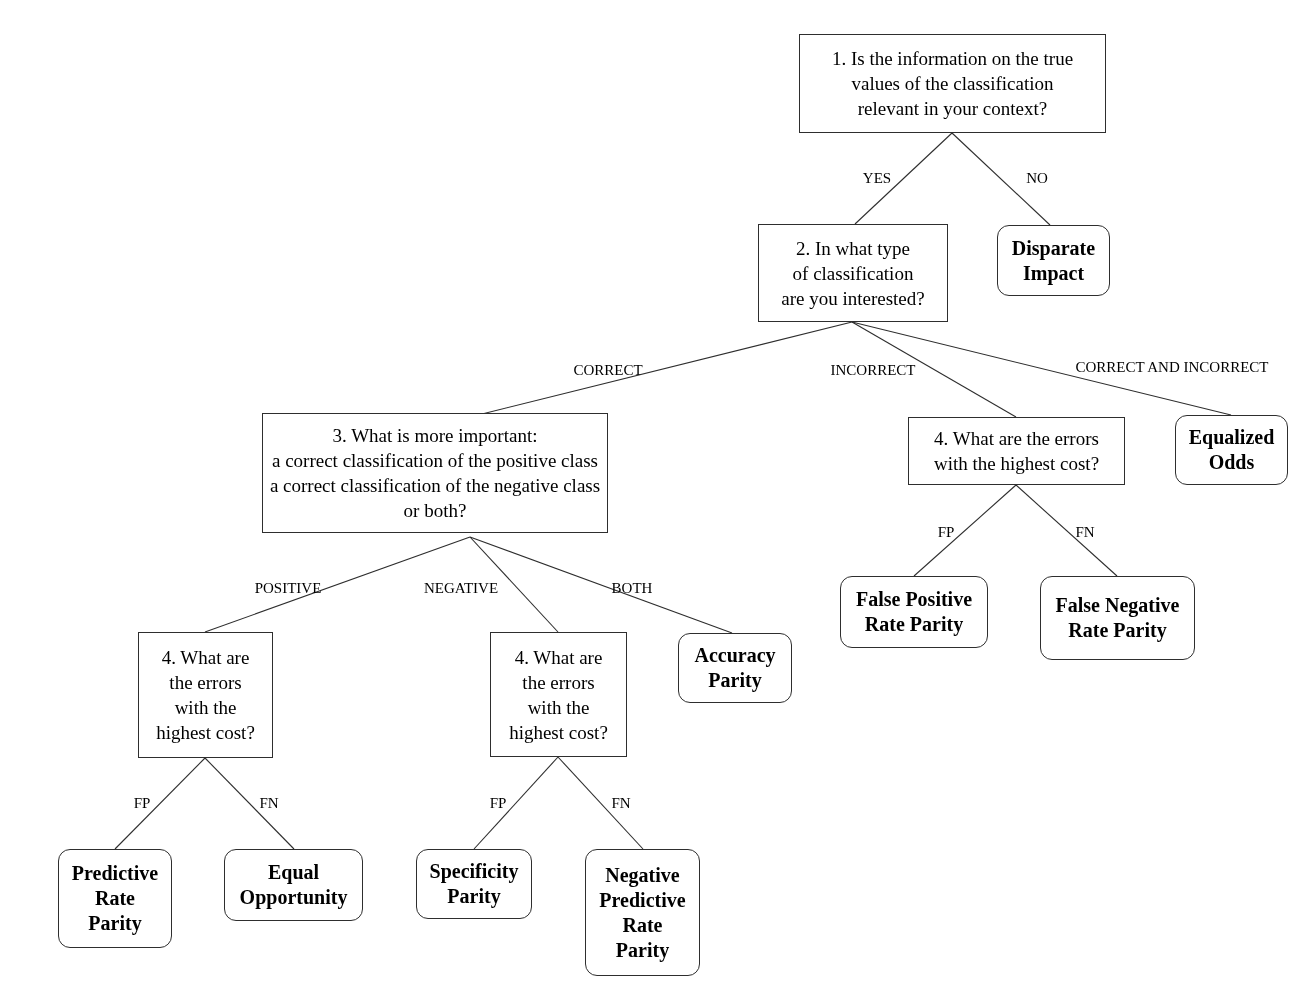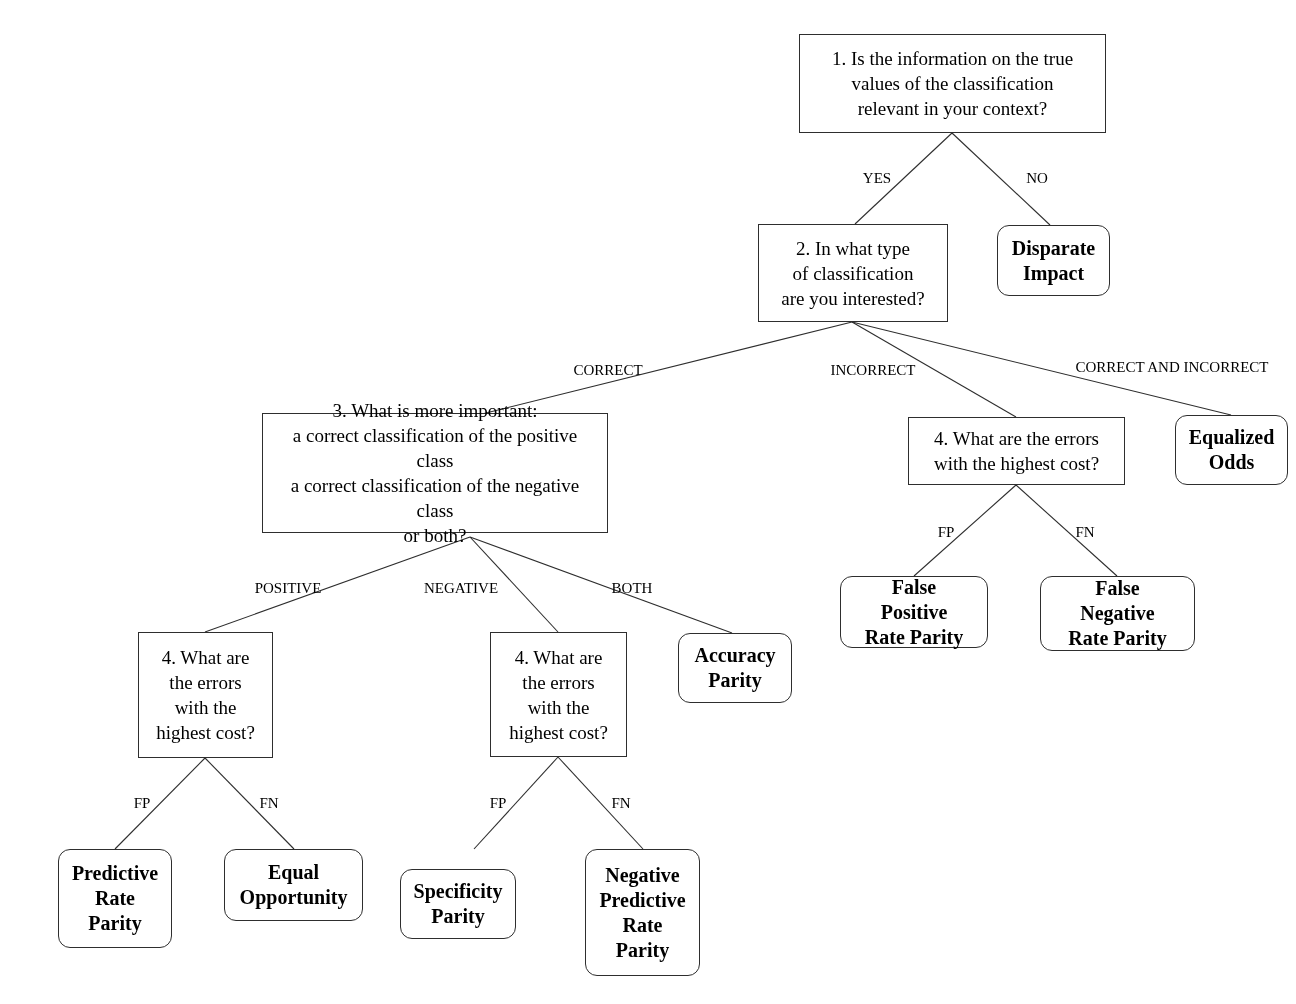--- a/index.html
+++ b/index.html
@@ -24,21 +24,21 @@
   .node {
     position: absolute;
     box-sizing: border-box;
     display: flex;
     align-items: center;
     justify-content: center;
     text-align: center;
     white-space: pre-line;
     background: #ffffff;
     border: 1px solid #2e2e2e;
-    padding: 2px 16px;
+    padding: 2px 4px;
   }
   .question {
     font-size: 19px;
     line-height: 25px;
     font-weight: normal;
   }
   .leaf {
     font-size: 20px;
     line-height: 25px;
     font-weight: bold;
@@ -104,34 +104,34 @@
 
   <div class="node leaf" style="left:997px;  top:225px; width:113px; height:71px;">Disparate
 Impact</div>
 
   <div class="node leaf" style="left:1175px; top:415px; width:113px; height:70px;">Equalized
 Odds</div>
 
   <div class="node leaf" style="left:840px;  top:576px; width:148px; height:72px;">False Positive
 Rate Parity</div>
 
-  <div class="node leaf" style="left:1040px; top:576px; width:155px; height:75px;">False Negative
+  <div class="node leaf" style="left:1040px; top:576px; width:155px; height:84px;">False Negative
 Rate Parity</div>
 
   <div class="node leaf" style="left:678px;  top:633px; width:114px; height:70px;">Accuracy
 Parity</div>
 
   <div class="node leaf" style="left:58px;   top:849px; width:114px; height:99px;">Predictive
 Rate
 Parity</div>
 
   <div class="node leaf" style="left:224px;  top:849px; width:139px; height:72px;">Equal
 Opportunity</div>
 
-  <div class="node leaf" style="left:400px;  top:849px; width:116px; height:70px;margin-top:20px;">Specificity
+  <div class="node leaf" style="left:416px;  top:849px; width:116px; height:70px;">Specificity
 Parity</div>
 
   <div class="node leaf" style="left:585px;  top:849px; width:115px; height:127px;">Negative
 Predictive
 Rate
 Parity</div>
 
   <div class="edge-label" style="left:877px;  top:178px;">YES</div>
   <div class="edge-label" style="left:1025px; top:178px;margin-left:12px;">NO</div>
   <div class="edge-label" style="left:608px;  top:370px;">CORRECT</div>

